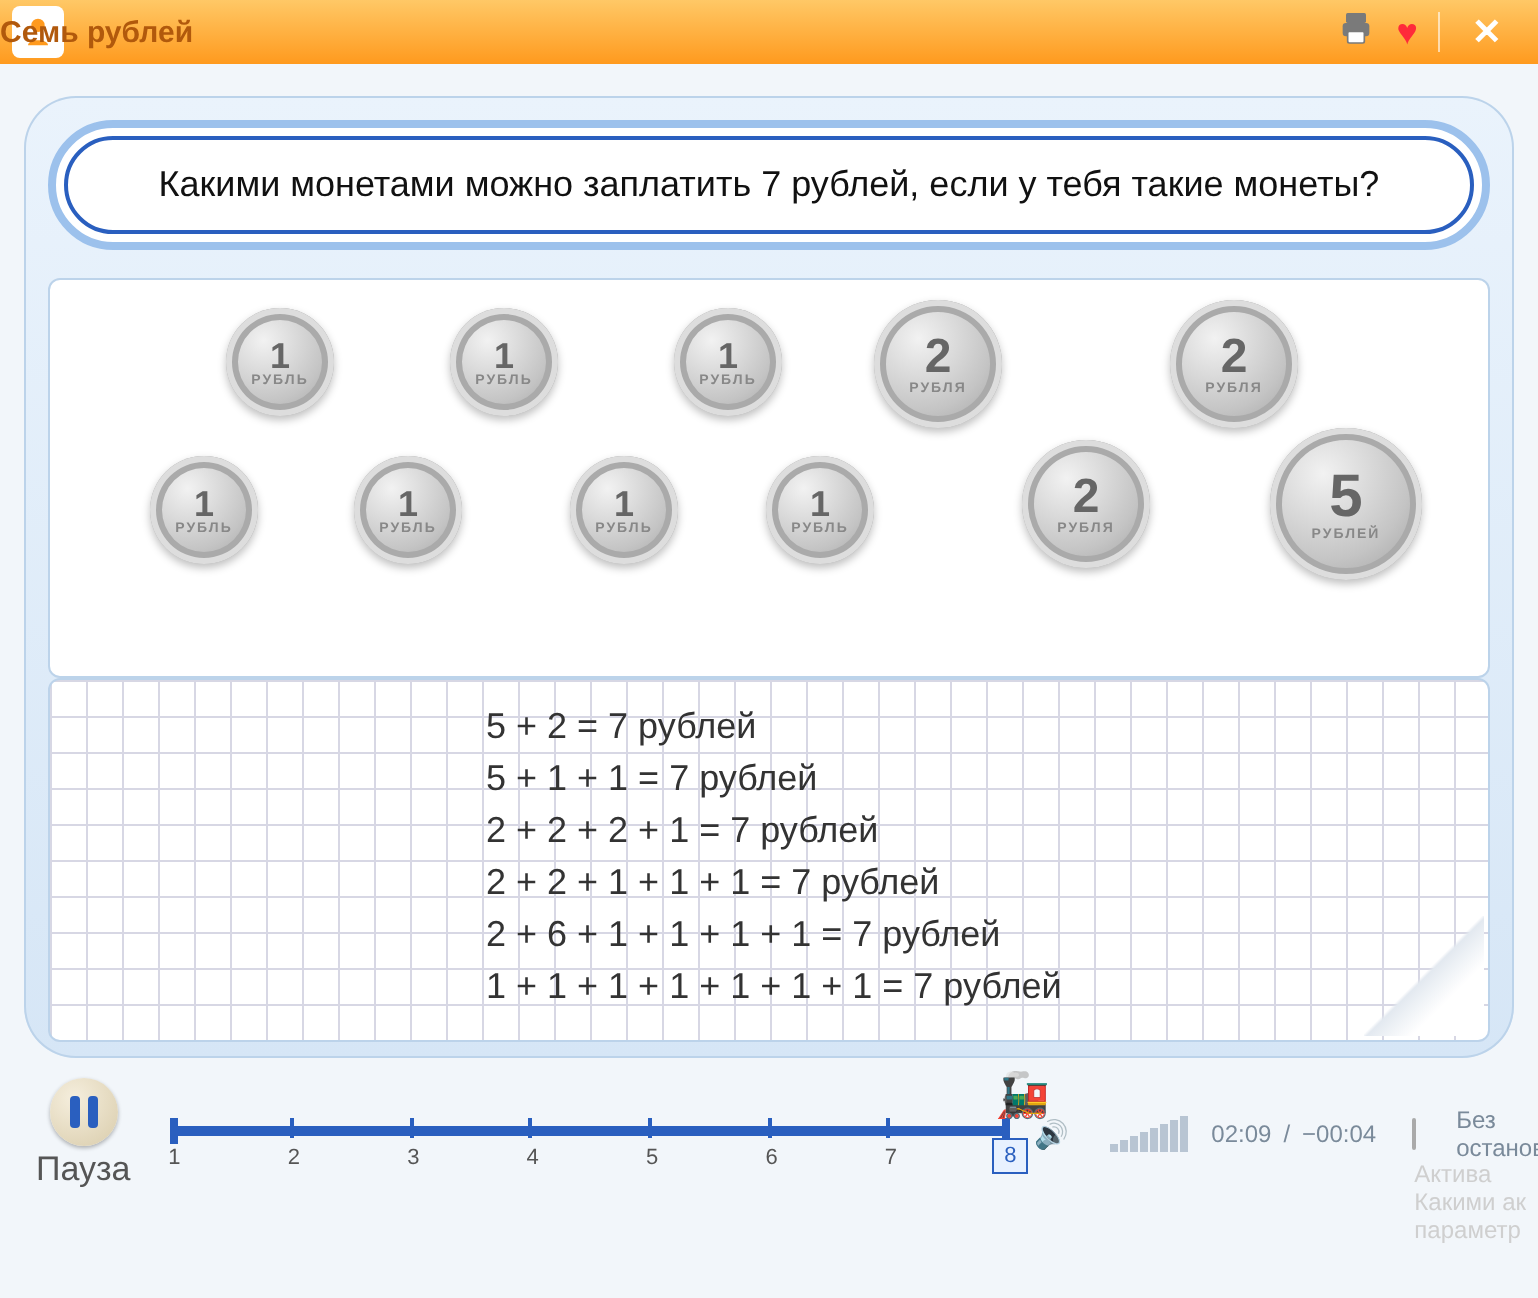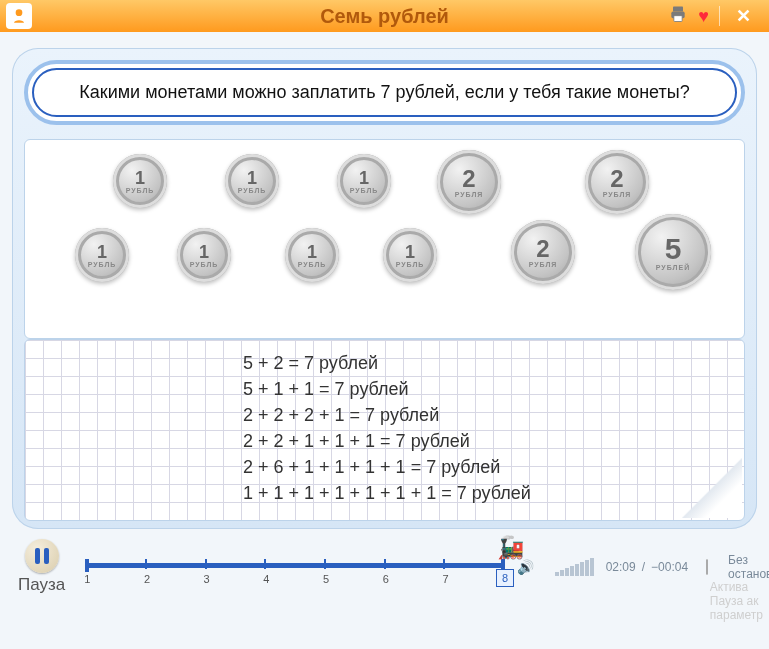--- a/index.html
+++ b/index.html
@@ -1,19 +1,19 @@
 <!DOCTYPE html>
 <html><head>
 <meta charset="utf-8">
 <style>
   html,body{margin:0;padding:0;font-family:Arial,Helvetica,sans-serif;background:#f2f6fa;width:769px;height:649px;overflow:hidden}
   .titlebar{height:32px;background:linear-gradient(#ffc866,#ff9a1e);display:flex;align-items:center;position:relative}
   .logo{width:26px;height:26px;background:#fff;border-radius:4px;margin-left:6px;display:flex;align-items:center;justify-content:center}
   .logo svg{width:20px;height:20px}
-  .title{position:absolute;left:0;right:0;text-align:center;font-weight:bold;color:#b1590c;font-size:20px;pointer-events:none}
+  .title{position:absolute;left:0;right:0;font-weight:bold;color:#b1590c;font-size:15px;pointer-events:none}
   .tb-right{margin-left:auto;display:flex;align-items:center;gap:10px;padding-right:12px}
   .stamp-icon svg{width:20px;height:20px}
   .heart-icon{color:#ff2a3a;font-size:18px}
   .sep{width:1px;height:20px;background:rgba(255,255,255,.6)}
   .close-icon{color:#fff;font-size:18px;font-weight:bold;padding:0 6px;cursor:pointer}
   .stage{margin:16px 12px 0 12px;background:linear-gradient(#eaf3fc,#d6e6f6);border-radius:26px;padding:12px 12px 8px 12px;box-shadow:inset 0 0 0 1px #bcd3ea}
   .question-wrap{border:4px solid #9cc1ec;border-radius:40px;padding:4px;background:#fff}
   .question{border:2px solid #2a5fbf;border-radius:34px;padding:12px 20px;text-align:center;font-size:18px;color:#111;background:#fff}
   .coins-panel{margin-top:14px;background:#fff;border:1px solid #bcd3ea;border-radius:6px;padding:14px 10px;display:flex;flex-wrap:wrap;align-items:center;position:relative;height:170px}
   .coin{position:absolute;border-radius:50%;background:radial-gradient(circle at 35% 30%,#f2f2f2,#c4c4c4 60%,#9a9a9a);box-shadow:inset 0 0 0 3px #ddd,inset 0 0 0 6px #aaa,0 2px 4px rgba(0,0,0,.25);display:flex;align-items:center;justify-content:center}
@@ -190,15 +190,15 @@
     <span>/</span>
     <span>−00:04</span>
   </div>
 
   <span class="checkbox"></span>
   <div class="nostop">Без остановок</div>
 </div>
 
 <div class="watermark">
   <div>Актива</div>
-  <div>Пауза ак</div>
+  <div>Какими ак</div>
   <div>параметр</div>
 </div>
 
 </body></html>

